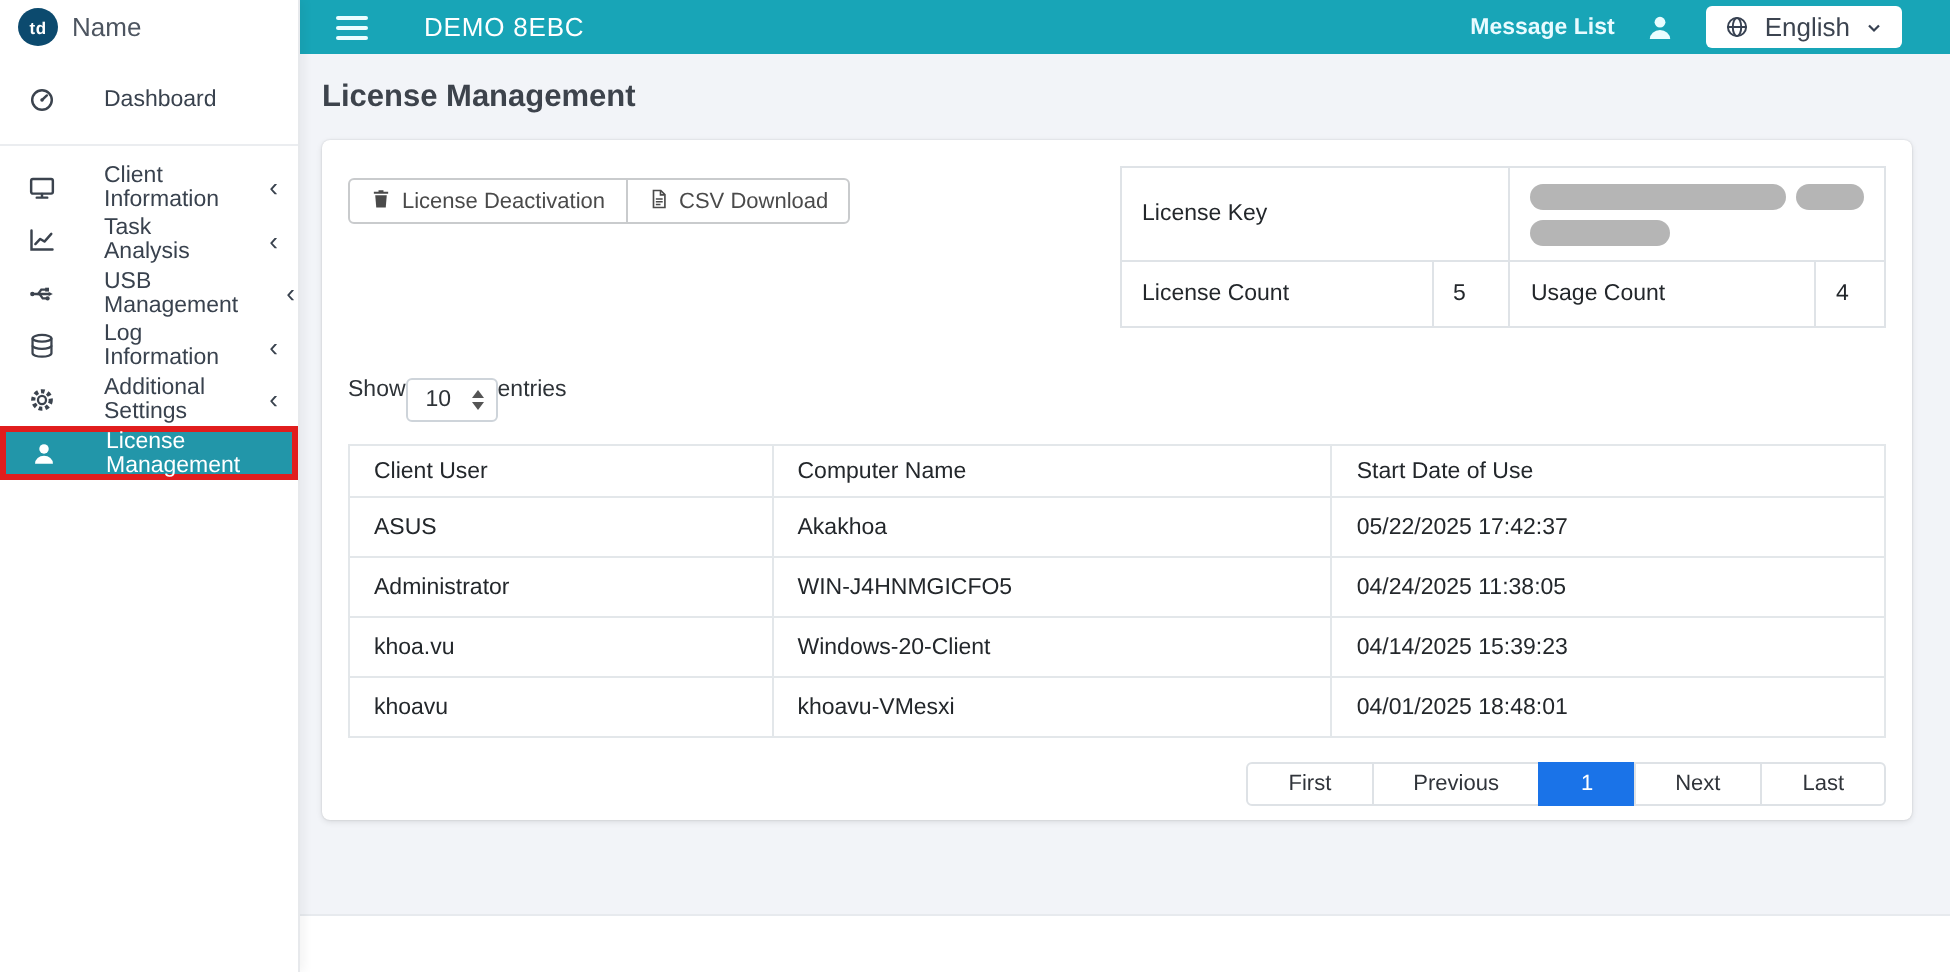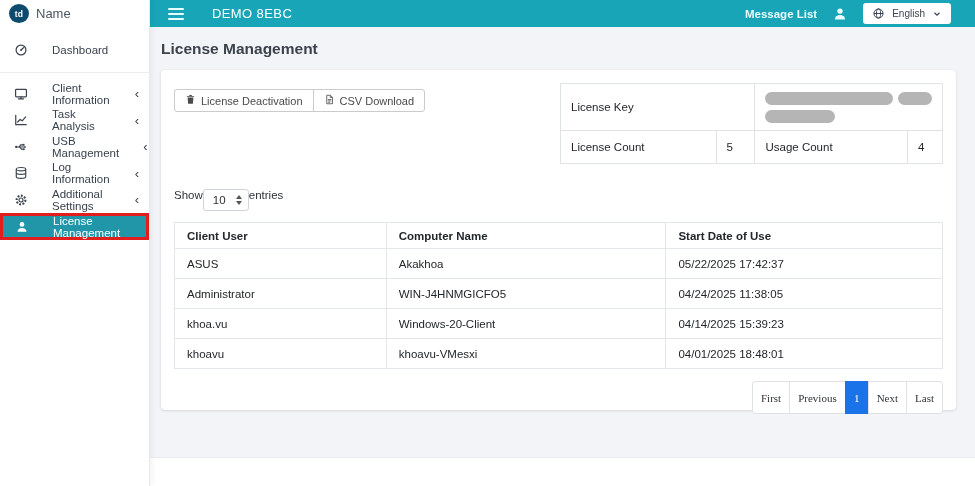--- a/index.html
+++ b/index.html
@@ -28,21 +28,21 @@
             display:flex; align-items:center; color:#fff; }
   .hamburger { margin-left:18px; width:16px; height:12px; position:relative; cursor:pointer; }
   .hamburger span { position:absolute; left:0; width:16px; height:2px; background:#eafdff; border-radius:1px; }
   .hamburger span:nth-child(1){top:0} .hamburger span:nth-child(2){top:5px} .hamburger span:nth-child(3){top:10px}
   .topbar-title { margin-left:28px; font-size:13px; font-weight:normal; letter-spacing:.4px; }
   .topbar-right { margin-left:auto; display:flex; align-items:center; gap:15px; padding-right:24px; }
   .message-list { font-size:11.5px; font-weight:bold; color:#e8fbff; cursor:pointer; }
   .tb-user { width:16px; height:16px; color:#eafdff; cursor:pointer; }
   .lang-pill { background:#fff; height:21px; border-radius:3px; display:flex; align-items:center;
                gap:7px; padding:0 9px; color:#3c4450; cursor:pointer; }
-  .lang-pill .glabel { font-size:10px; }
+  .lang-pill .glabel { font-size:13px; }
   .lang-pill svg { display:block; }
 
   
   .content { position:absolute; left:150px; top:27px; width:825px; height:430px; background:#f2f4f8;
              padding:13px 20px 0 11px; }
   .page-title { font-size:15.5px; font-weight:600; color:#3d434c; }
   .card { margin-top:12px; width:795px; height:340px; background:#fff; border-radius:4px;
           box-shadow:0 0 1px rgba(0,0,0,.15), 0 1px 3px rgba(0,0,0,.1); padding:13px; }
 
   .card-top { display:flex; justify-content:space-between; align-items:flex-start; height:80px; }
@@ -66,28 +66,28 @@
                     display:flex; align-items:center; justify-content:space-between; padding:0 6px 0 9px;
                     font-size:11.5px; color:#2e3338; cursor:pointer; }
   .sel-arrows { display:flex; flex-direction:column; gap:2px; }
   .sel-arrows i { display:block; width:0; height:0; border-left:3.5px solid transparent; border-right:3.5px solid transparent; }
   .sel-arrows .up { border-bottom:4px solid #555; }
   .sel-arrows .dn { border-top:4px solid #555; }
 
   table.data-table { border-collapse:collapse; width:769px; margin-top:11px; }
   table.data-table th, table.data-table td { border:1px solid #e3e7ea; font-size:11.5px; color:#23272b;
                     text-align:left; padding:0 12px; }
-  table.data-table th { height:26px; font-weight:bold; }
+  table.data-table th { height:26px; font-weight:normal; }
   table.data-table td { height:30px; font-weight:normal; }
   .col1{width:212px} .col2{width:280px} .col3{width:277px}
 
   .pagination { margin-top:12px; display:flex; justify-content:flex-end; }
-  .page-btn { height:33px; padding:0 8px; background:#fff; border:1px solid #dee2e6; font-size:11px;
+  .page-btn { height:22px; padding:0 20px; background:#fff; border:1px solid #dee2e6; font-size:11px;
               color:#30343a; display:flex; align-items:center; cursor:pointer;
-              font-family:Liberation Serif, serif; }
+              font-family:Liberation Sans, sans-serif; }
   .page-btn + .page-btn { margin-left:-1px; }
   .page-btn:first-child { border-radius:3px 0 0 3px; }
   .page-btn:last-child { border-radius:0 3px 3px 0; }
   .page-btn.active { background:#1a73e8; border-color:#1a73e8; color:#fff; min-width:24px; justify-content:center; }
 
   .footer { position:absolute; left:150px; top:457px; width:825px; height:29px; background:#fff;
             border-top:1px solid #e7eaee; }
 </style>
 </head>
 <body>

